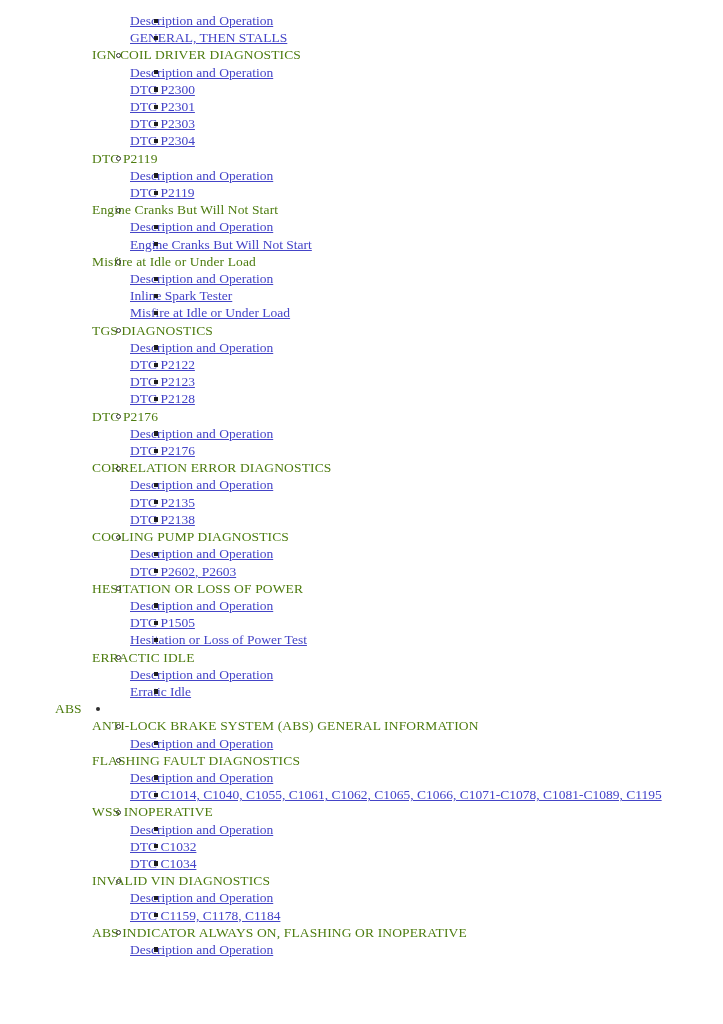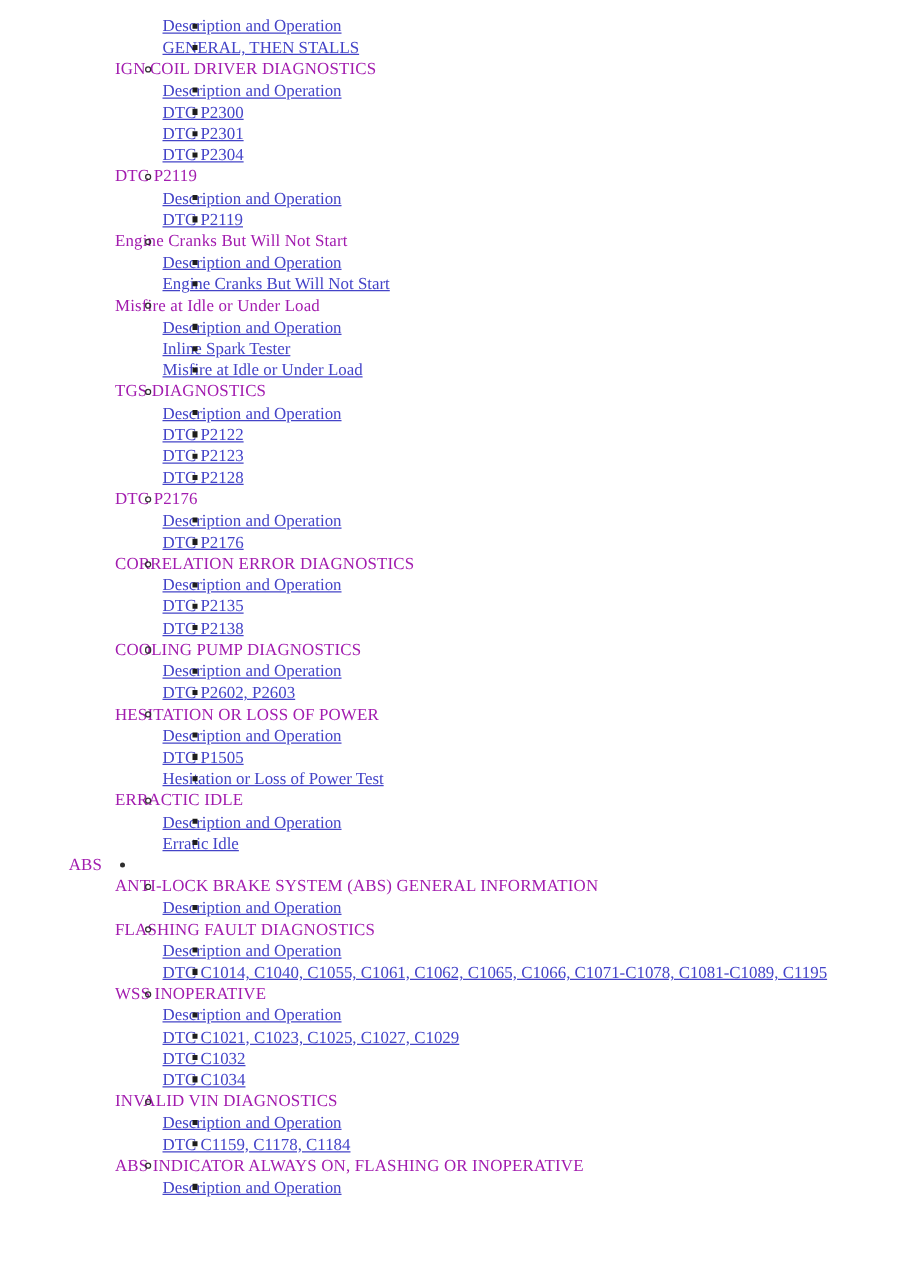--- a/index.html
+++ b/index.html
@@ -75,21 +75,21 @@
     height: 4.2px;
     background: #1d1d1d;
   }
 
   .row {
     position: relative;
     display: block;
   }
 
   .heading-text {
-    color: #a21caf;
+    color: #4d7c0f;
     letter-spacing: 0.01em;
   }
 
   a.doclink {
     color: #4444c8;
     text-decoration: underline;
     text-underline-offset: 1px;
     cursor: pointer;
   }
 
@@ -128,20 +128,23 @@
               <li class="item3">
                 <span class="row"><a class="doclink" href="#">Description and Operation</a></span>
               </li>
               <li class="item3">
                 <span class="row"><a class="doclink" href="#">DTC P2300</a></span>
               </li>
               <li class="item3">
                 <span class="row"><a class="doclink" href="#">DTC P2301</a></span>
               </li>
               <li class="item3">
+                <span class="row"><a class="doclink" href="#">DTC P2303</a></span>
+              </li>
+              <li class="item3">
                 <span class="row"><a class="doclink" href="#">DTC P2304</a></span>
               </li>
             </ul>
           </li>
           <li class="item2">
             <span class="row"><span class="heading-text">DTC P2119</span></span>
             <ul class="lvl3">
               <li class="item3">
                 <span class="row"><a class="doclink" href="#">Description and Operation</a></span>
               </li>
@@ -277,23 +280,20 @@
               </li>
             </ul>
           </li>
           <li class="item2">
             <span class="row"><span class="heading-text">WSS INOPERATIVE</span></span>
             <ul class="lvl3">
               <li class="item3">
                 <span class="row"><a class="doclink" href="#">Description and Operation</a></span>
               </li>
               <li class="item3">
-                <span class="row"><a class="doclink" href="#">DTC C1021, C1023, C1025, C1027, C1029</a></span>
-              </li>
-              <li class="item3">
                 <span class="row"><a class="doclink" href="#">DTC C1032</a></span>
               </li>
               <li class="item3">
                 <span class="row"><a class="doclink" href="#">DTC C1034</a></span>
               </li>
             </ul>
           </li>
           <li class="item2">
             <span class="row"><span class="heading-text">INVALID VIN DIAGNOSTICS</span></span>
             <ul class="lvl3">

